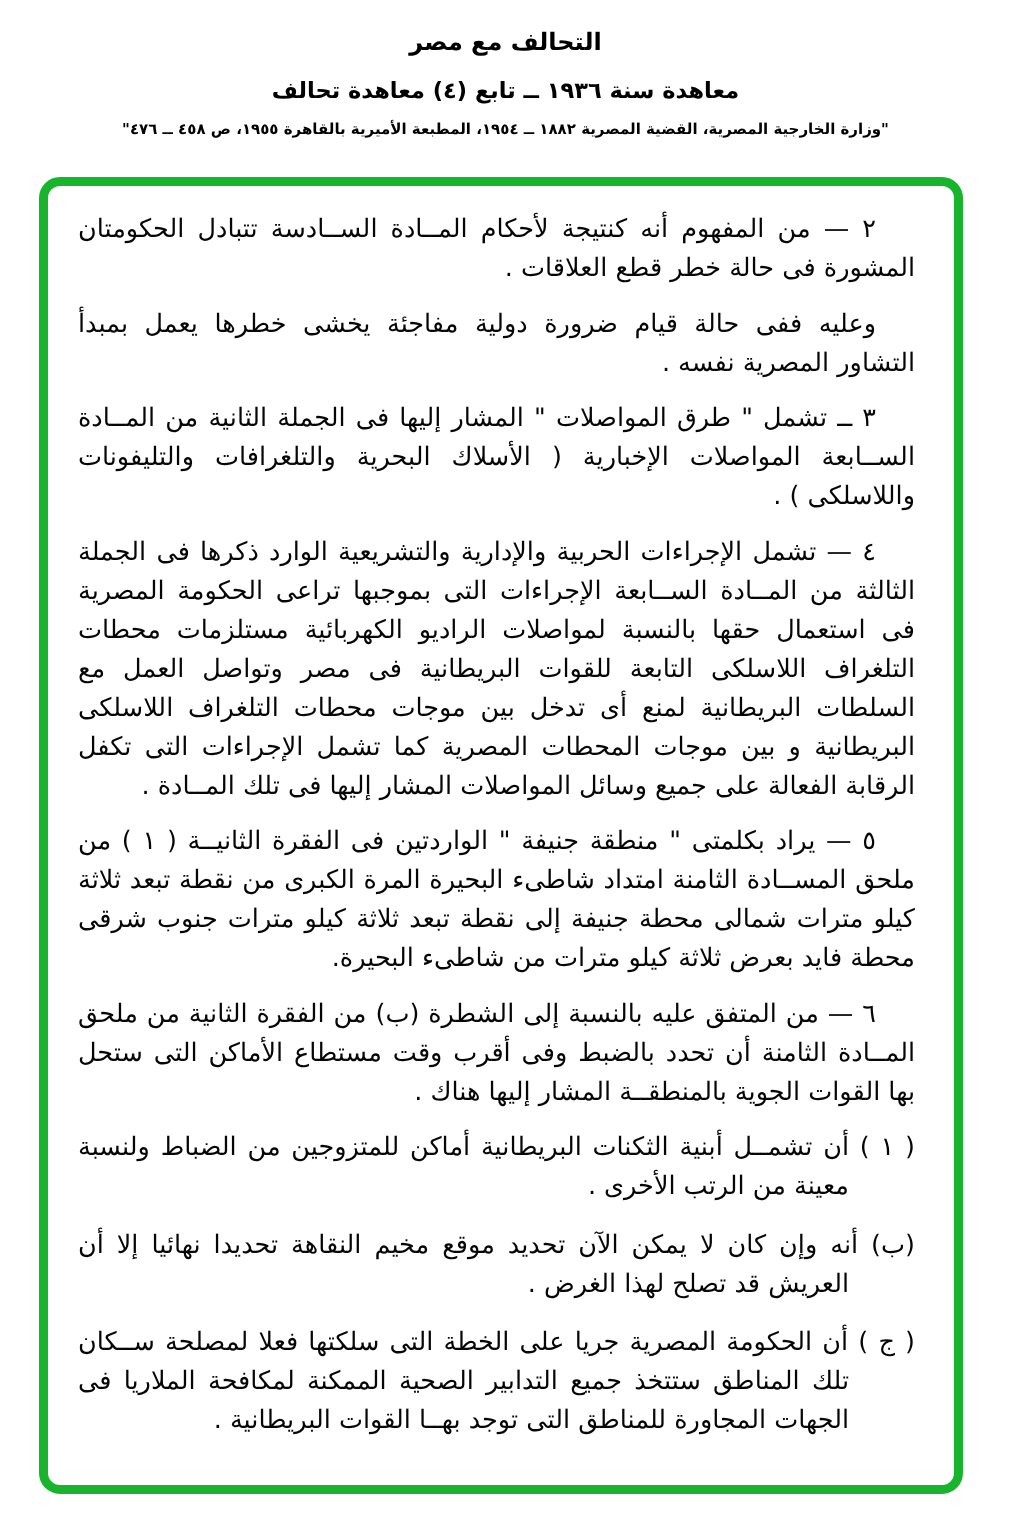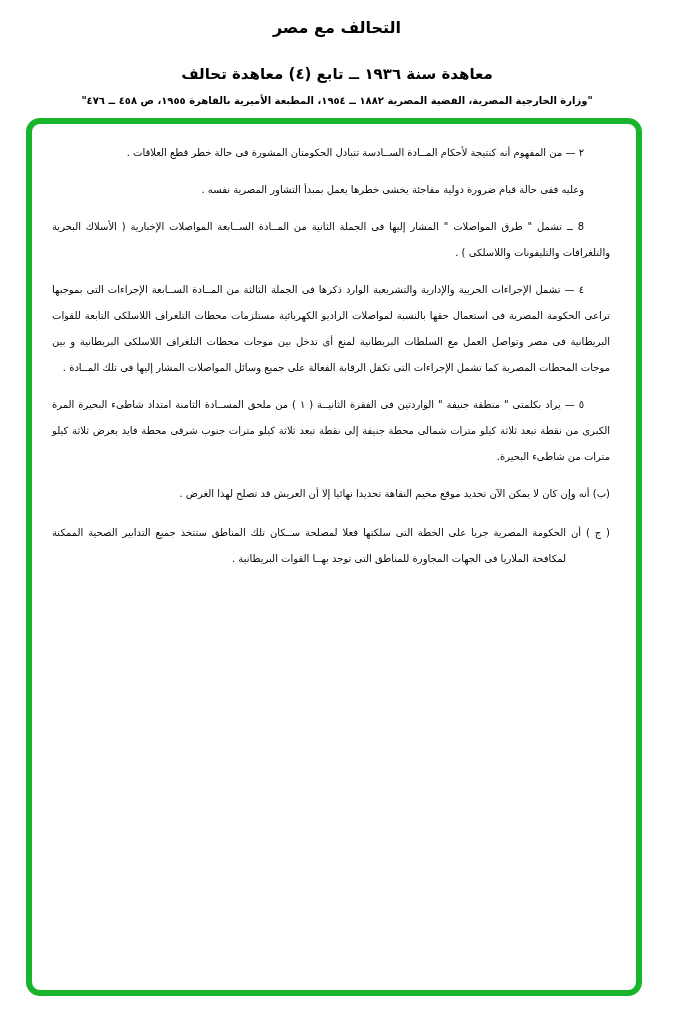--- a/index.html
+++ b/index.html
@@ -17,21 +17,21 @@
     background: #ffffff;
     direction: rtl;
   }
   .doc-header { text-align: center; }
   .doc-title {
     padding-top: 18px;
     font-size: 16px;
     font-weight: bold;
   }
   .doc-subtitle {
-    margin-top: 28px;
+    margin-top: 14px;
     font-size: 15px;
     font-weight: bold;
   }
   .doc-source {
     margin-top: 12px;
     font-size: 10px;
     font-weight: bold;
     white-space: nowrap;
   }
   .frame {
@@ -39,21 +39,21 @@
     left: 26px; top: 118px;
     width: 616px; height: 878px;
     border: 6px solid #18b42c;
     border-radius: 14px;
     padding: 16px 26px 10px 20px;
     overflow: hidden;
     background: #ffffff;
   }
   .clauses { direction: rtl; }
   .para {
-    font-size: 10px;
+    font-size: 17px;
     line-height: 26px;
     text-align: justify;
     margin-bottom: 11px;
     color: #060606;
   }
   .para.numbered, .para.plain { text-indent: 26px; }
   .para.sub {
     padding-right: 44px;
     text-indent: -44px;
     margin-bottom: 13px;
@@ -69,21 +69,23 @@
   <header class="doc-header">
     <div class="doc-title">التحالف مع مصر</div>
     <div class="doc-subtitle">معاهدة سنة ١٩٣٦ ــ تابع (٤) معاهدة تحالف</div>
     <div class="doc-source">"وزارة الخارجية المصرية، القضية المصرية ١٨٨٢ ــ ١٩٥٤، المطبعة الأميرية بالقاهرة ١٩٥٥، ص ٤٥٨ ــ ٤٧٦"</div>
   </header>
 
   <div class="frame" style="border-color: rgb(24, 180, 44);">
     <div class="clauses" id="clauses">
         <div class="para numbered"><span class="marker">٢ — </span>من المفهوم أنه كنتيجة لأحكام المــادة الســادسة تتبادل الحكومتان المشورة فى حالة خطر قطع العلاقات .</div>
         <div class="para plain">وعليه ففى حالة قيام ضرورة دولية مفاجئة يخشى خطرها يعمل بمبدأ التشاور المصرية نفسه .</div>
-        <div class="para numbered"><span class="marker">8 ــ </span>تشمل " طرق المواصلات " المشار إليها فى الجملة الثانية من المــادة الســابعة المواصلات الإخبارية ( الأسلاك البحرية والتلغرافات والتليفونات واللاسلكى ) .</div>
+        <div class="para numbered"><span class="marker">٣ ــ </span>تشمل " طرق المواصلات " المشار إليها فى الجملة الثانية من المــادة الســابعة المواصلات الإخبارية ( الأسلاك البحرية والتلغرافات والتليفونات واللاسلكى ) .</div>
         <div class="para numbered"><span class="marker">٤ — </span>تشمل الإجراءات الحربية والإدارية والتشريعية الوارد ذكرها فى الجملة الثالثة من المــادة الســابعة الإجراءات التى بموجبها تراعى الحكومة المصرية فى استعمال حقها بالنسبة لمواصلات الراديو الكهربائية مستلزمات محطات التلغراف اللاسلكى التابعة للقوات البريطانية فى مصر وتواصل العمل مع السلطات البريطانية لمنع أى تدخل بين موجات محطات التلغراف اللاسلكى البريطانية و بين موجات المحطات المصرية كما تشمل الإجراءات التى تكفل الرقابة الفعالة على جميع وسائل المواصلات المشار إليها فى تلك المــادة .</div>
         <div class="para numbered"><span class="marker">٥ — </span>يراد بكلمتى " منطقة جنيفة " الواردتين فى الفقرة الثانيــة ( ١ ) من ملحق المســادة الثامنة امتداد شاطىء البحيرة المرة الكبرى من نقطة تبعد ثلاثة كيلو مترات شمالى محطة جنيفة إلى نقطة تبعد ثلاثة كيلو مترات جنوب شرقى محطة فايد بعرض ثلاثة كيلو مترات من شاطىء البحيرة.</div>
+        <div class="para numbered"><span class="marker">٦ — </span>من المتفق عليه بالنسبة إلى الشطرة (ب) من الفقرة الثانية من ملحق المــادة الثامنة أن تحدد بالضبط وفى أقرب وقت مستطاع الأماكن التى ستحل بها القوات الجوية بالمنطقــة المشار إليها هناك .</div>
+        <div class="para sub"><span class="marker">( ١ ) </span>أن تشمــل أبنية الثكنات البريطانية أماكن للمتزوجين من الضباط ولنسبة معينة من الرتب الأخرى .</div>
         <div class="para sub"><span class="marker">(ب) </span>أنه وإن كان لا يمكن الآن تحديد موقع مخيم النقاهة تحديدا نهائيا إلا أن العريش قد تصلح لهذا الغرض .</div>
         <div class="para sub"><span class="marker">( ج ) </span>أن الحكومة المصرية جريا على الخطة التى سلكتها فعلا لمصلحة ســكان تلك المناطق ستتخذ جميع التدابير الصحية الممكنة لمكافحة الملاريا فى الجهات المجاورة للمناطق التى توجد بهــا القوات البريطانية .</div>
       </div>
   </div>
 
 </div>
 
 </body></html>

